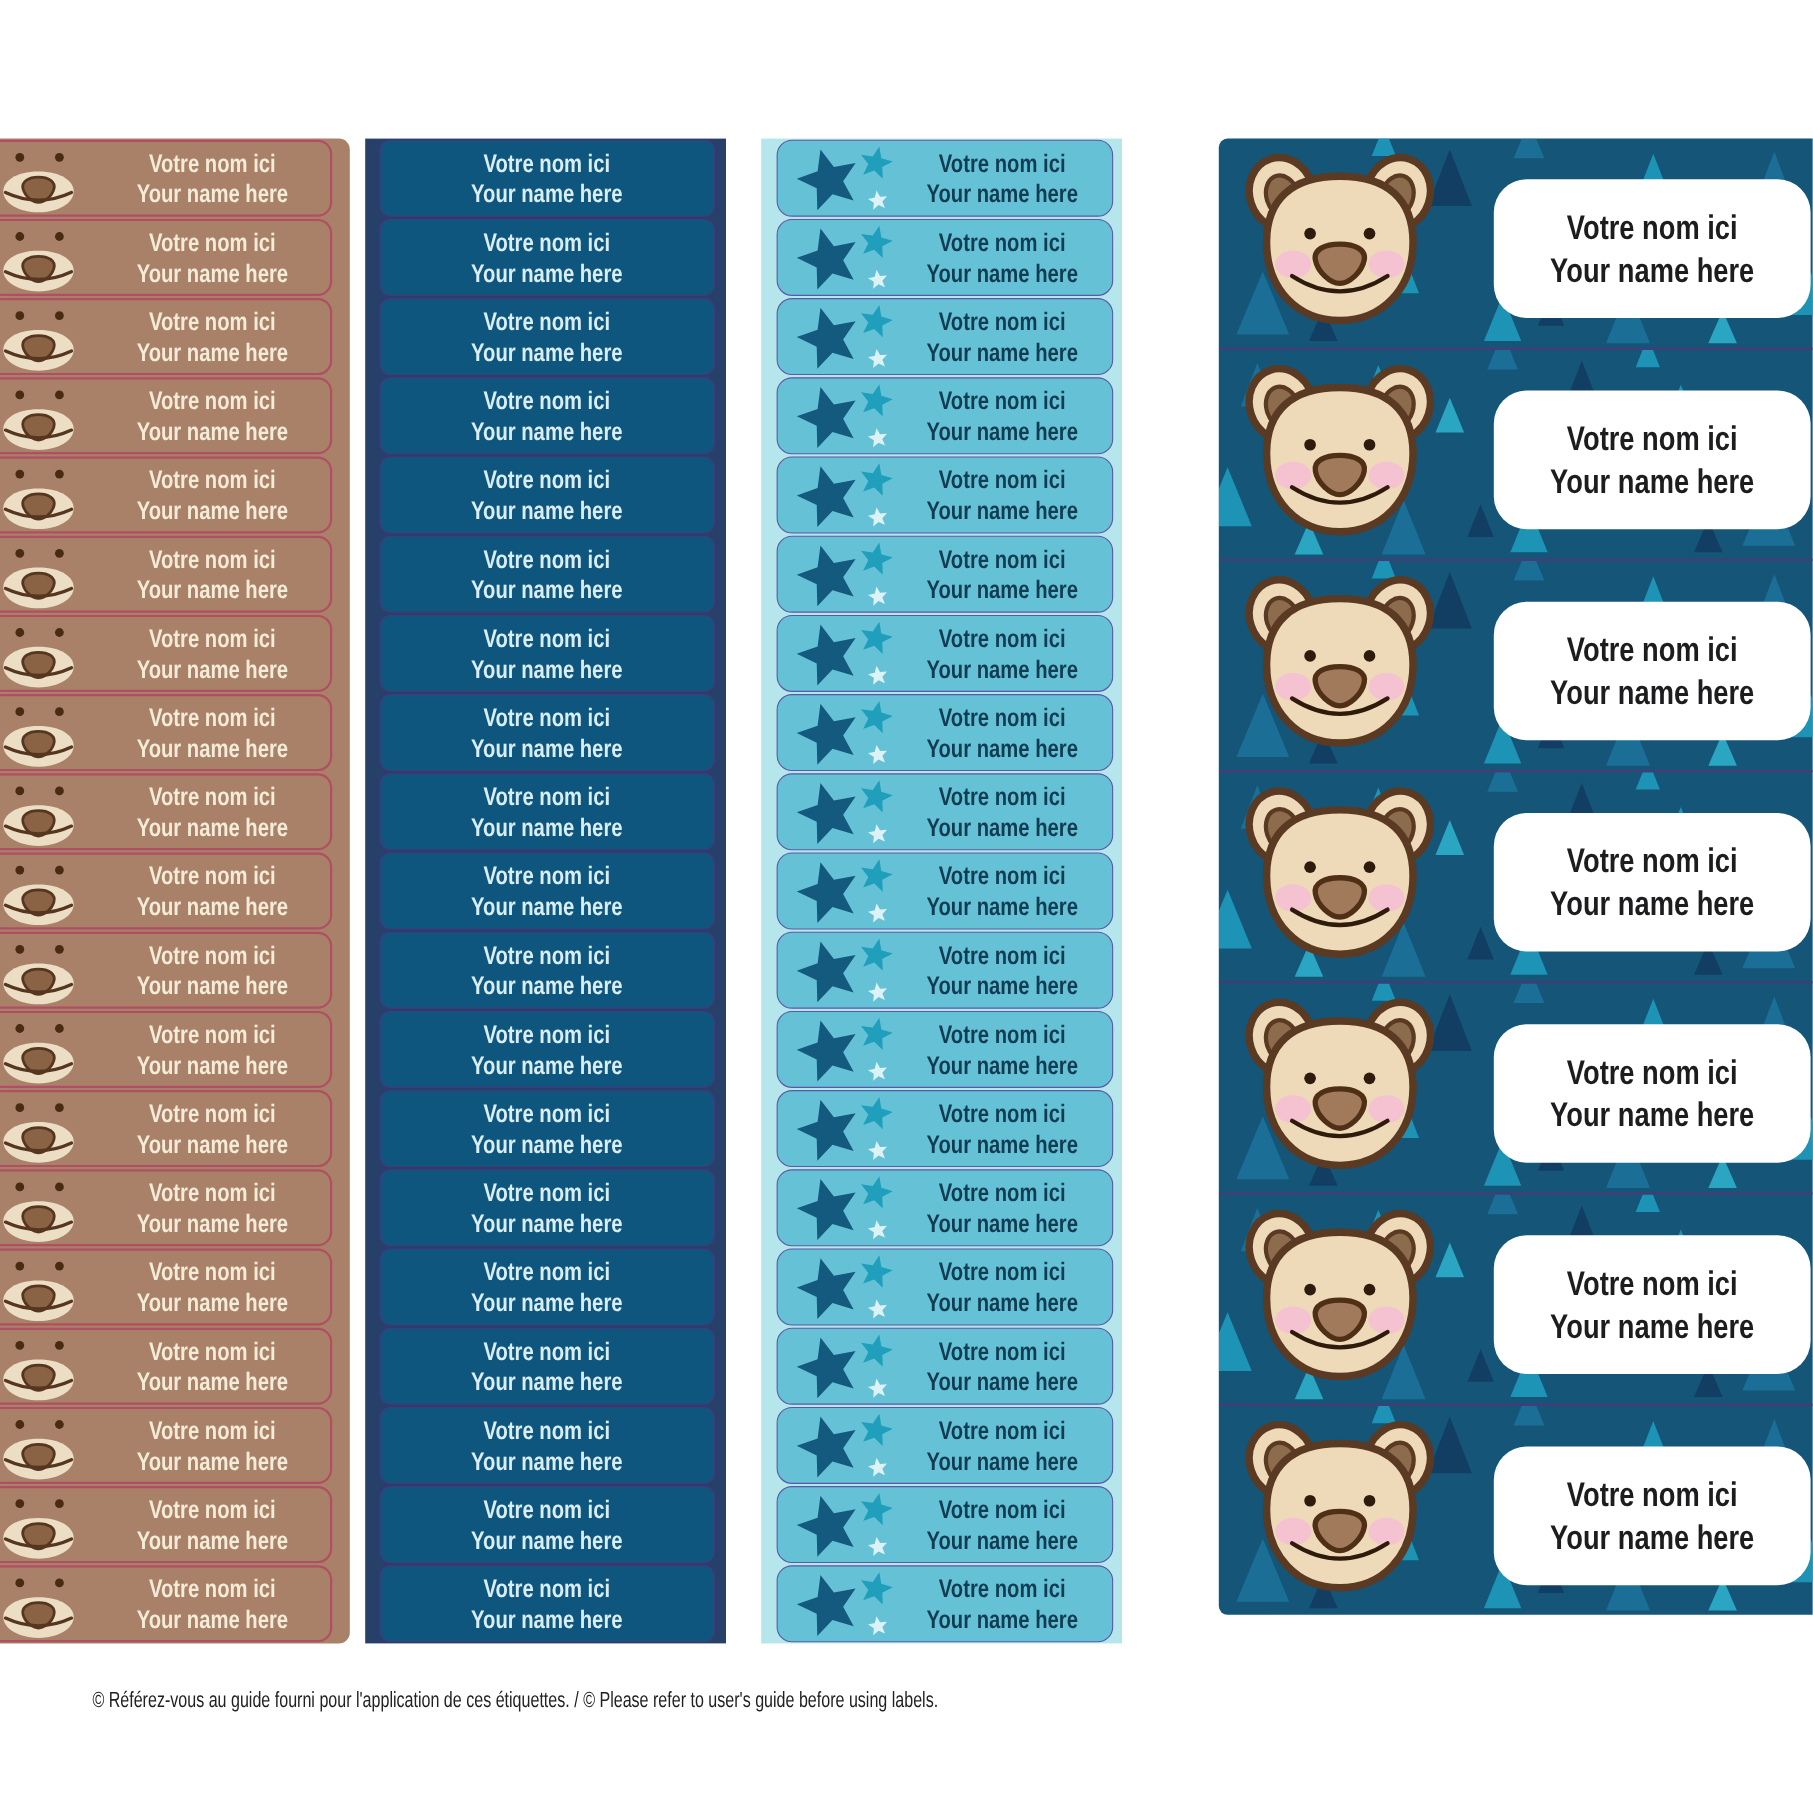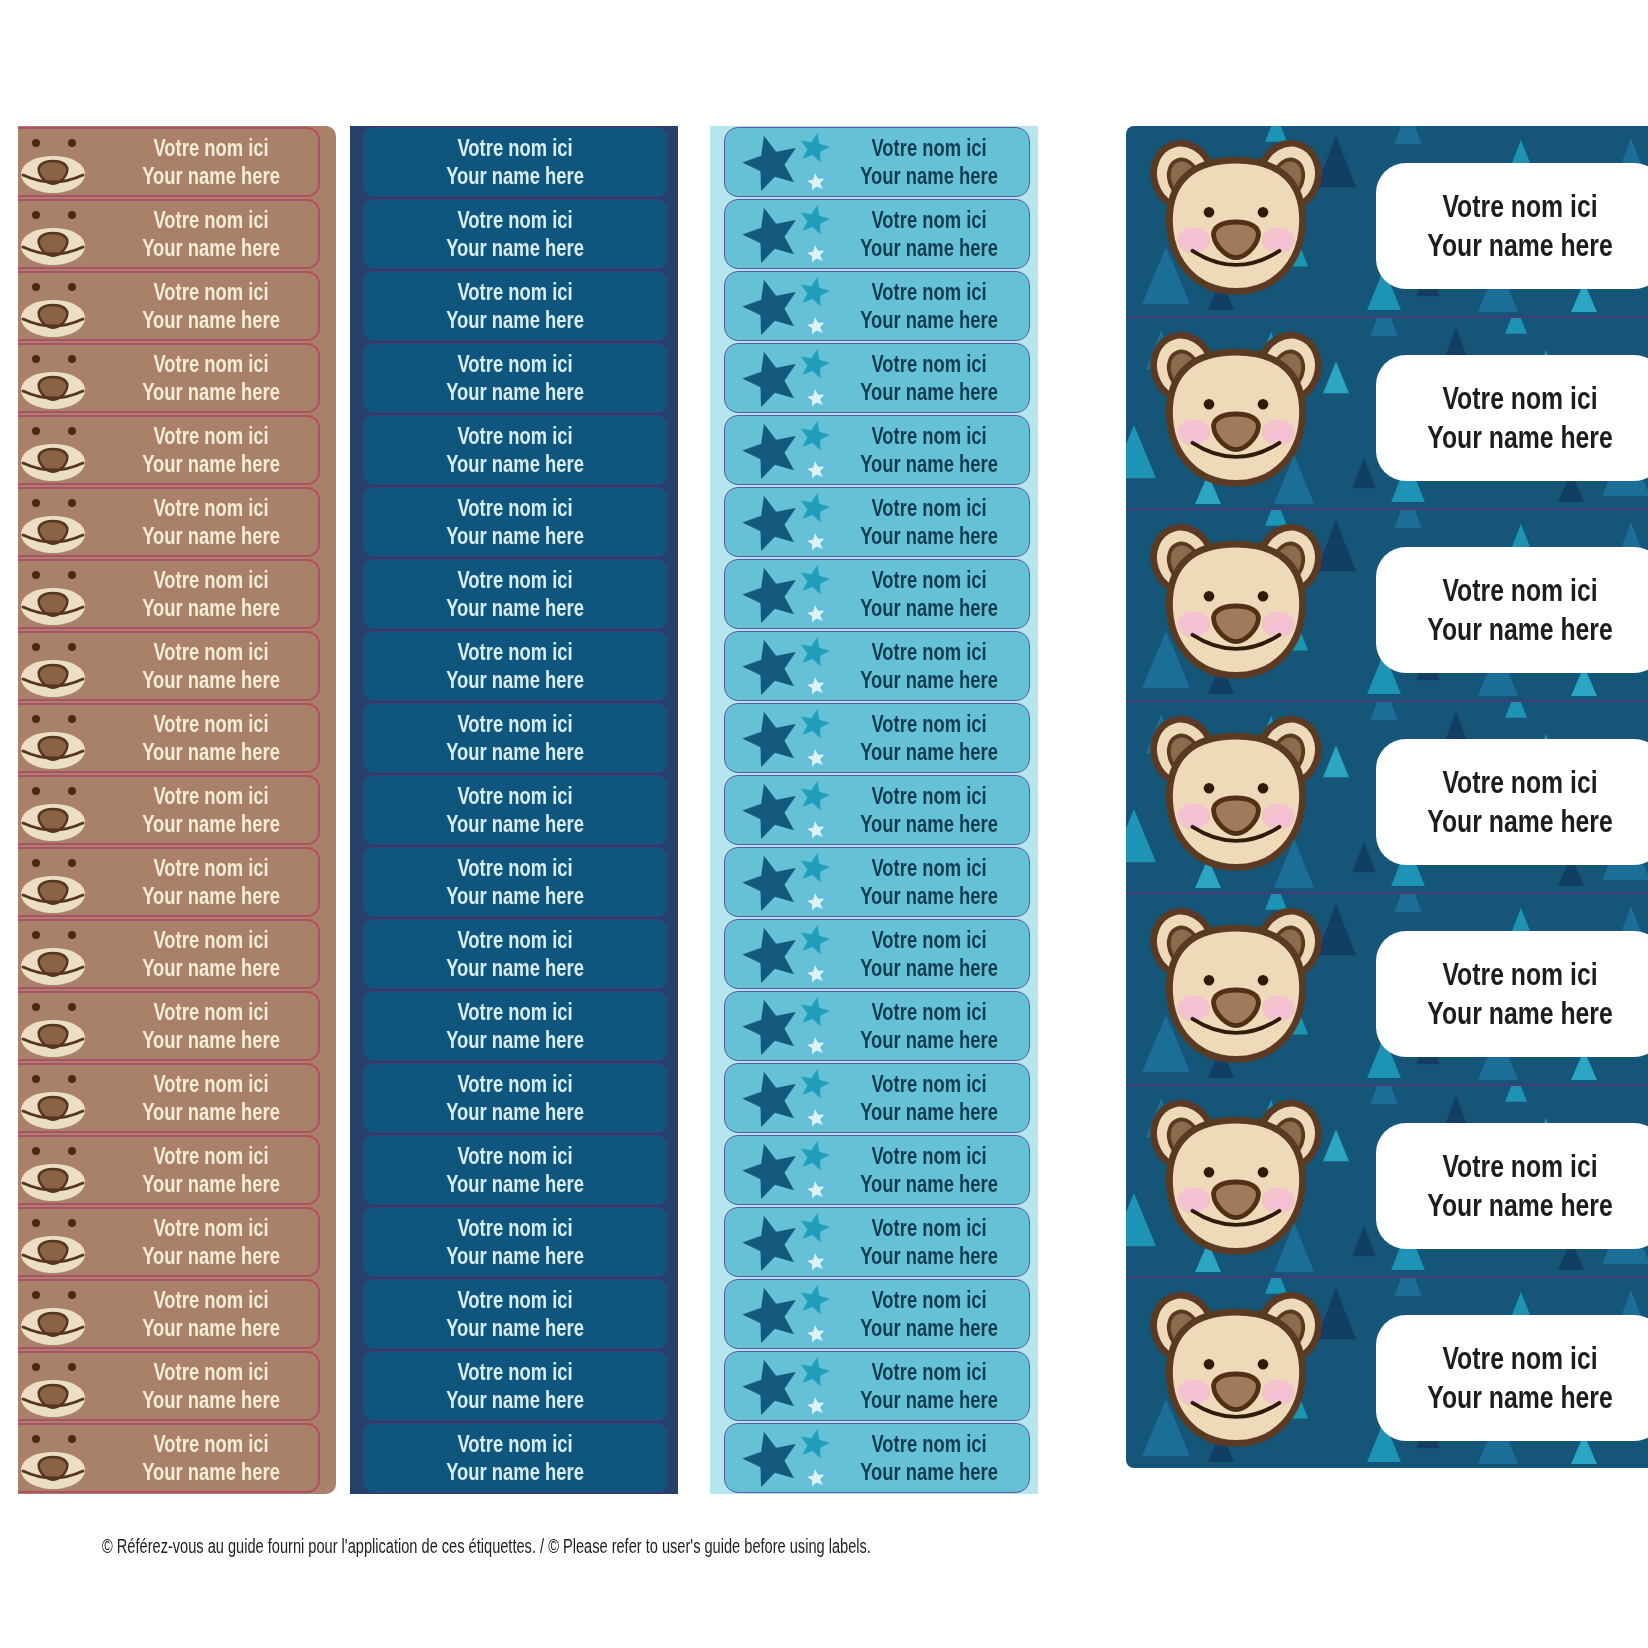--- a/index.html
+++ b/index.html
@@ -2,21 +2,21 @@
 <html><head>
 <meta charset="utf-8">
 <style>
   html,body{margin:0;padding:0;}
   body{
     width:1648px;height:1648px;
     background:#ffffff;
     font-family:"Liberation Sans", sans-serif;
     position:relative;overflow:hidden;
   }
-  .page{position:absolute;inset:0;background:#ffffff;margin-left:18px;}
+  .page{position:absolute;inset:0;background:#ffffff;}
 
   .sheet{position:absolute;top:126px;display:flex;flex-direction:column;overflow:hidden;}
   .row{flex:1;position:relative;}
 
   
   .sheet-tan{left:0;width:318px;height:1368px;background:#a98168;border-radius:0 10px 10px 0;}
   .lab-tan{
     position:absolute;top:1px;bottom:1px;left:-12px;right:16px;
     border:2px solid #b04f63;border-radius:13px;
     display:flex;align-items:center;justify-content:center;

